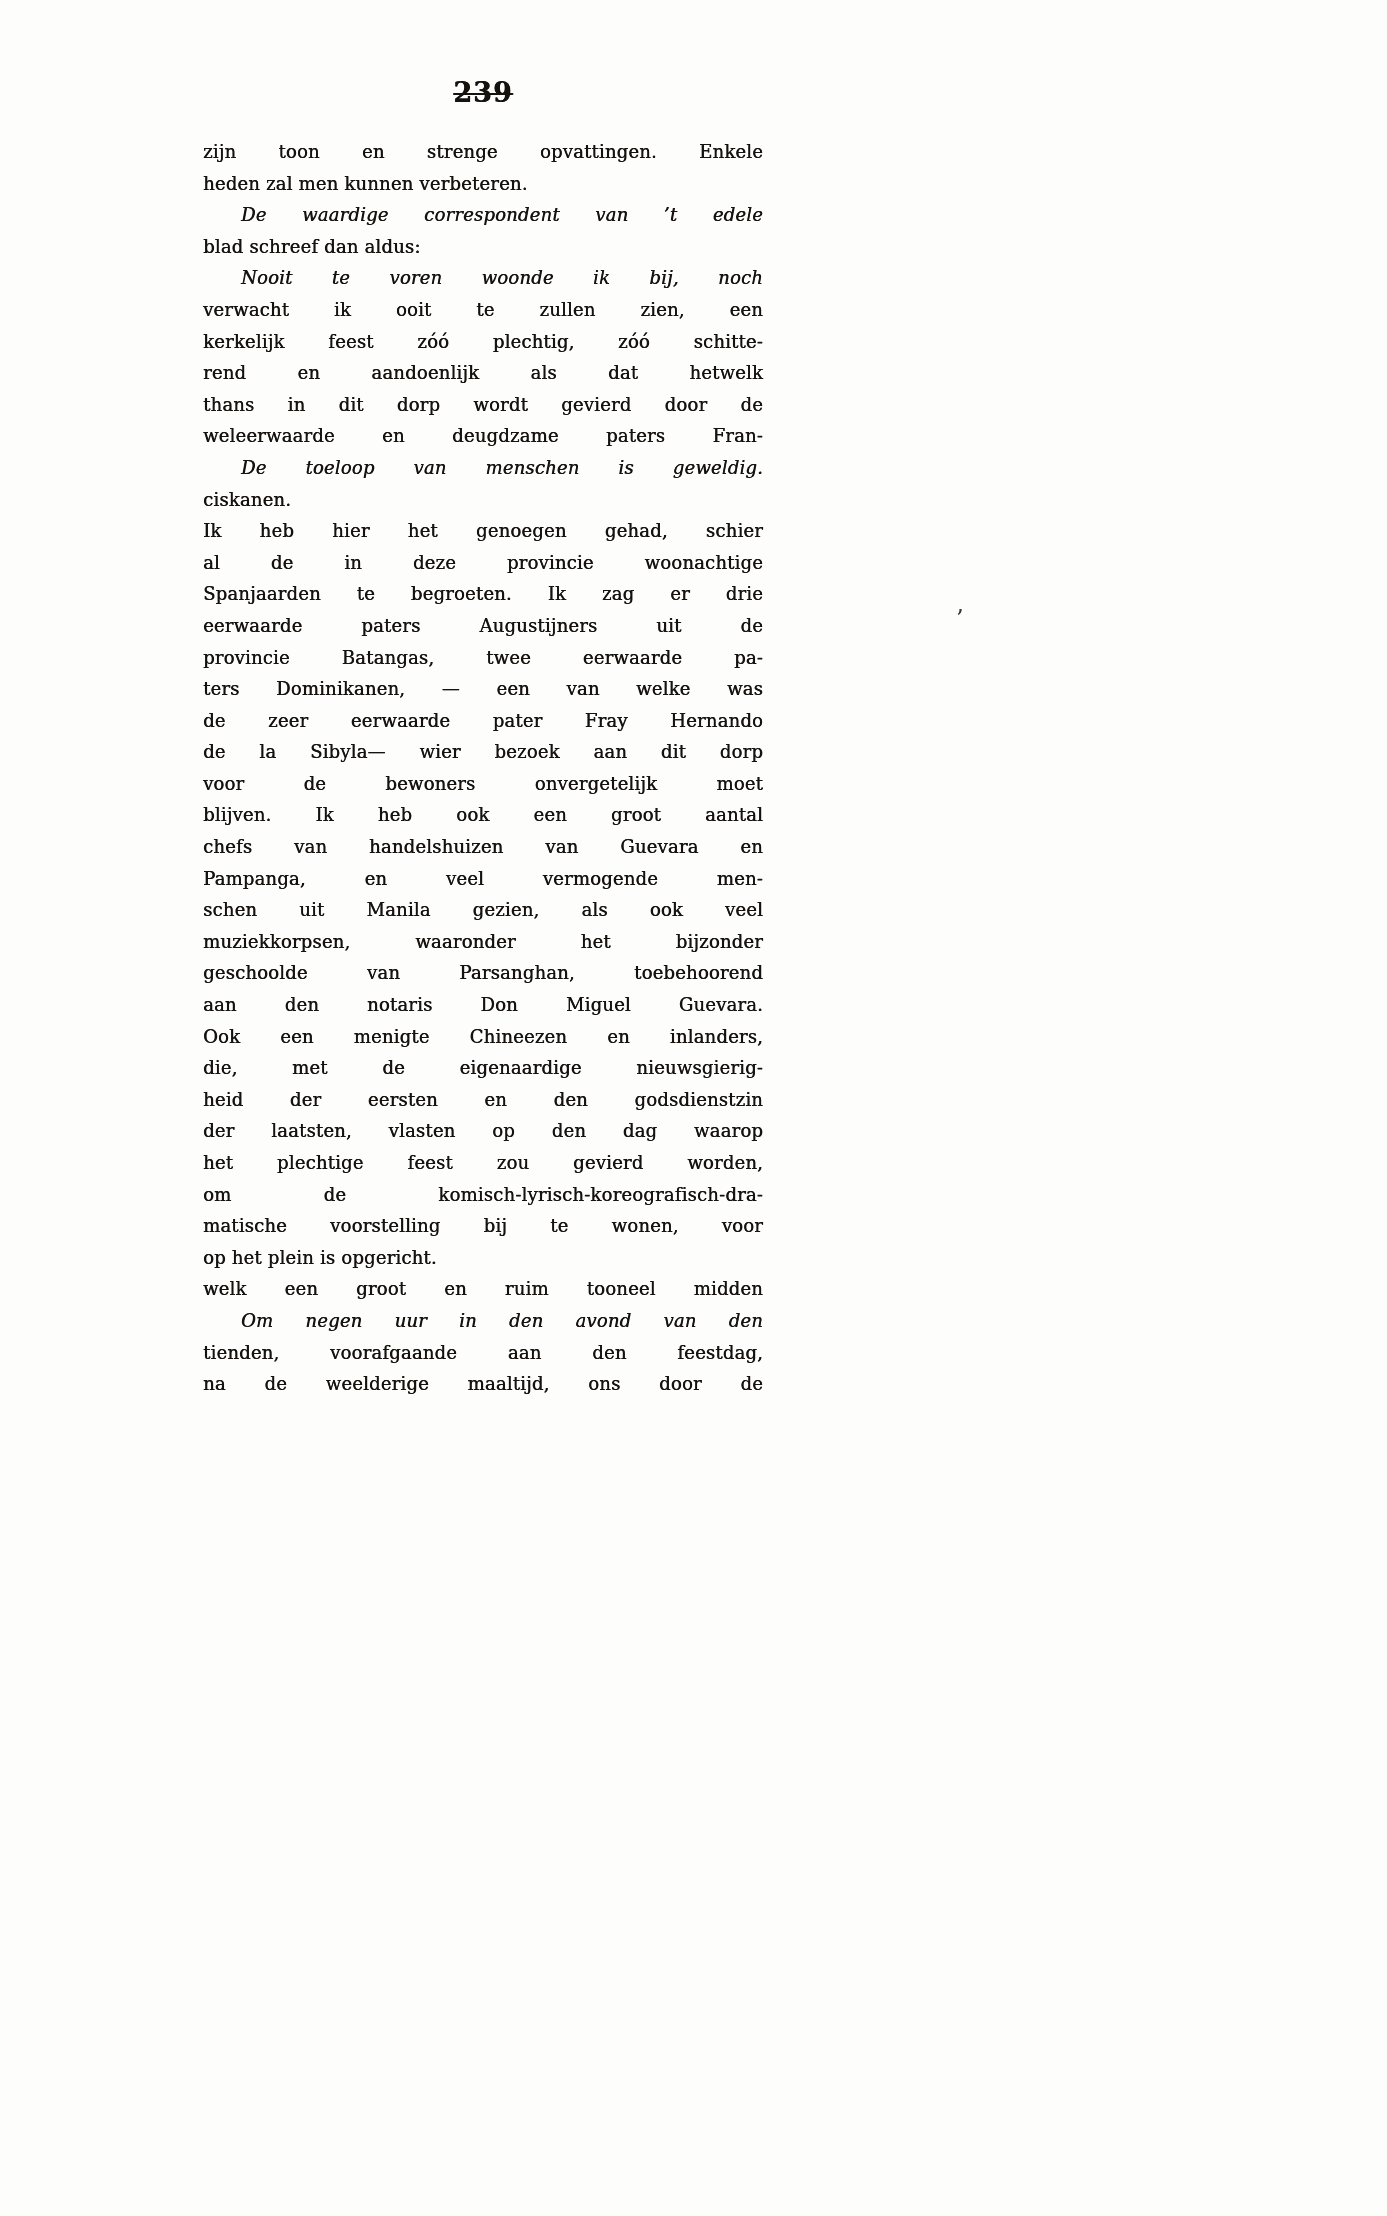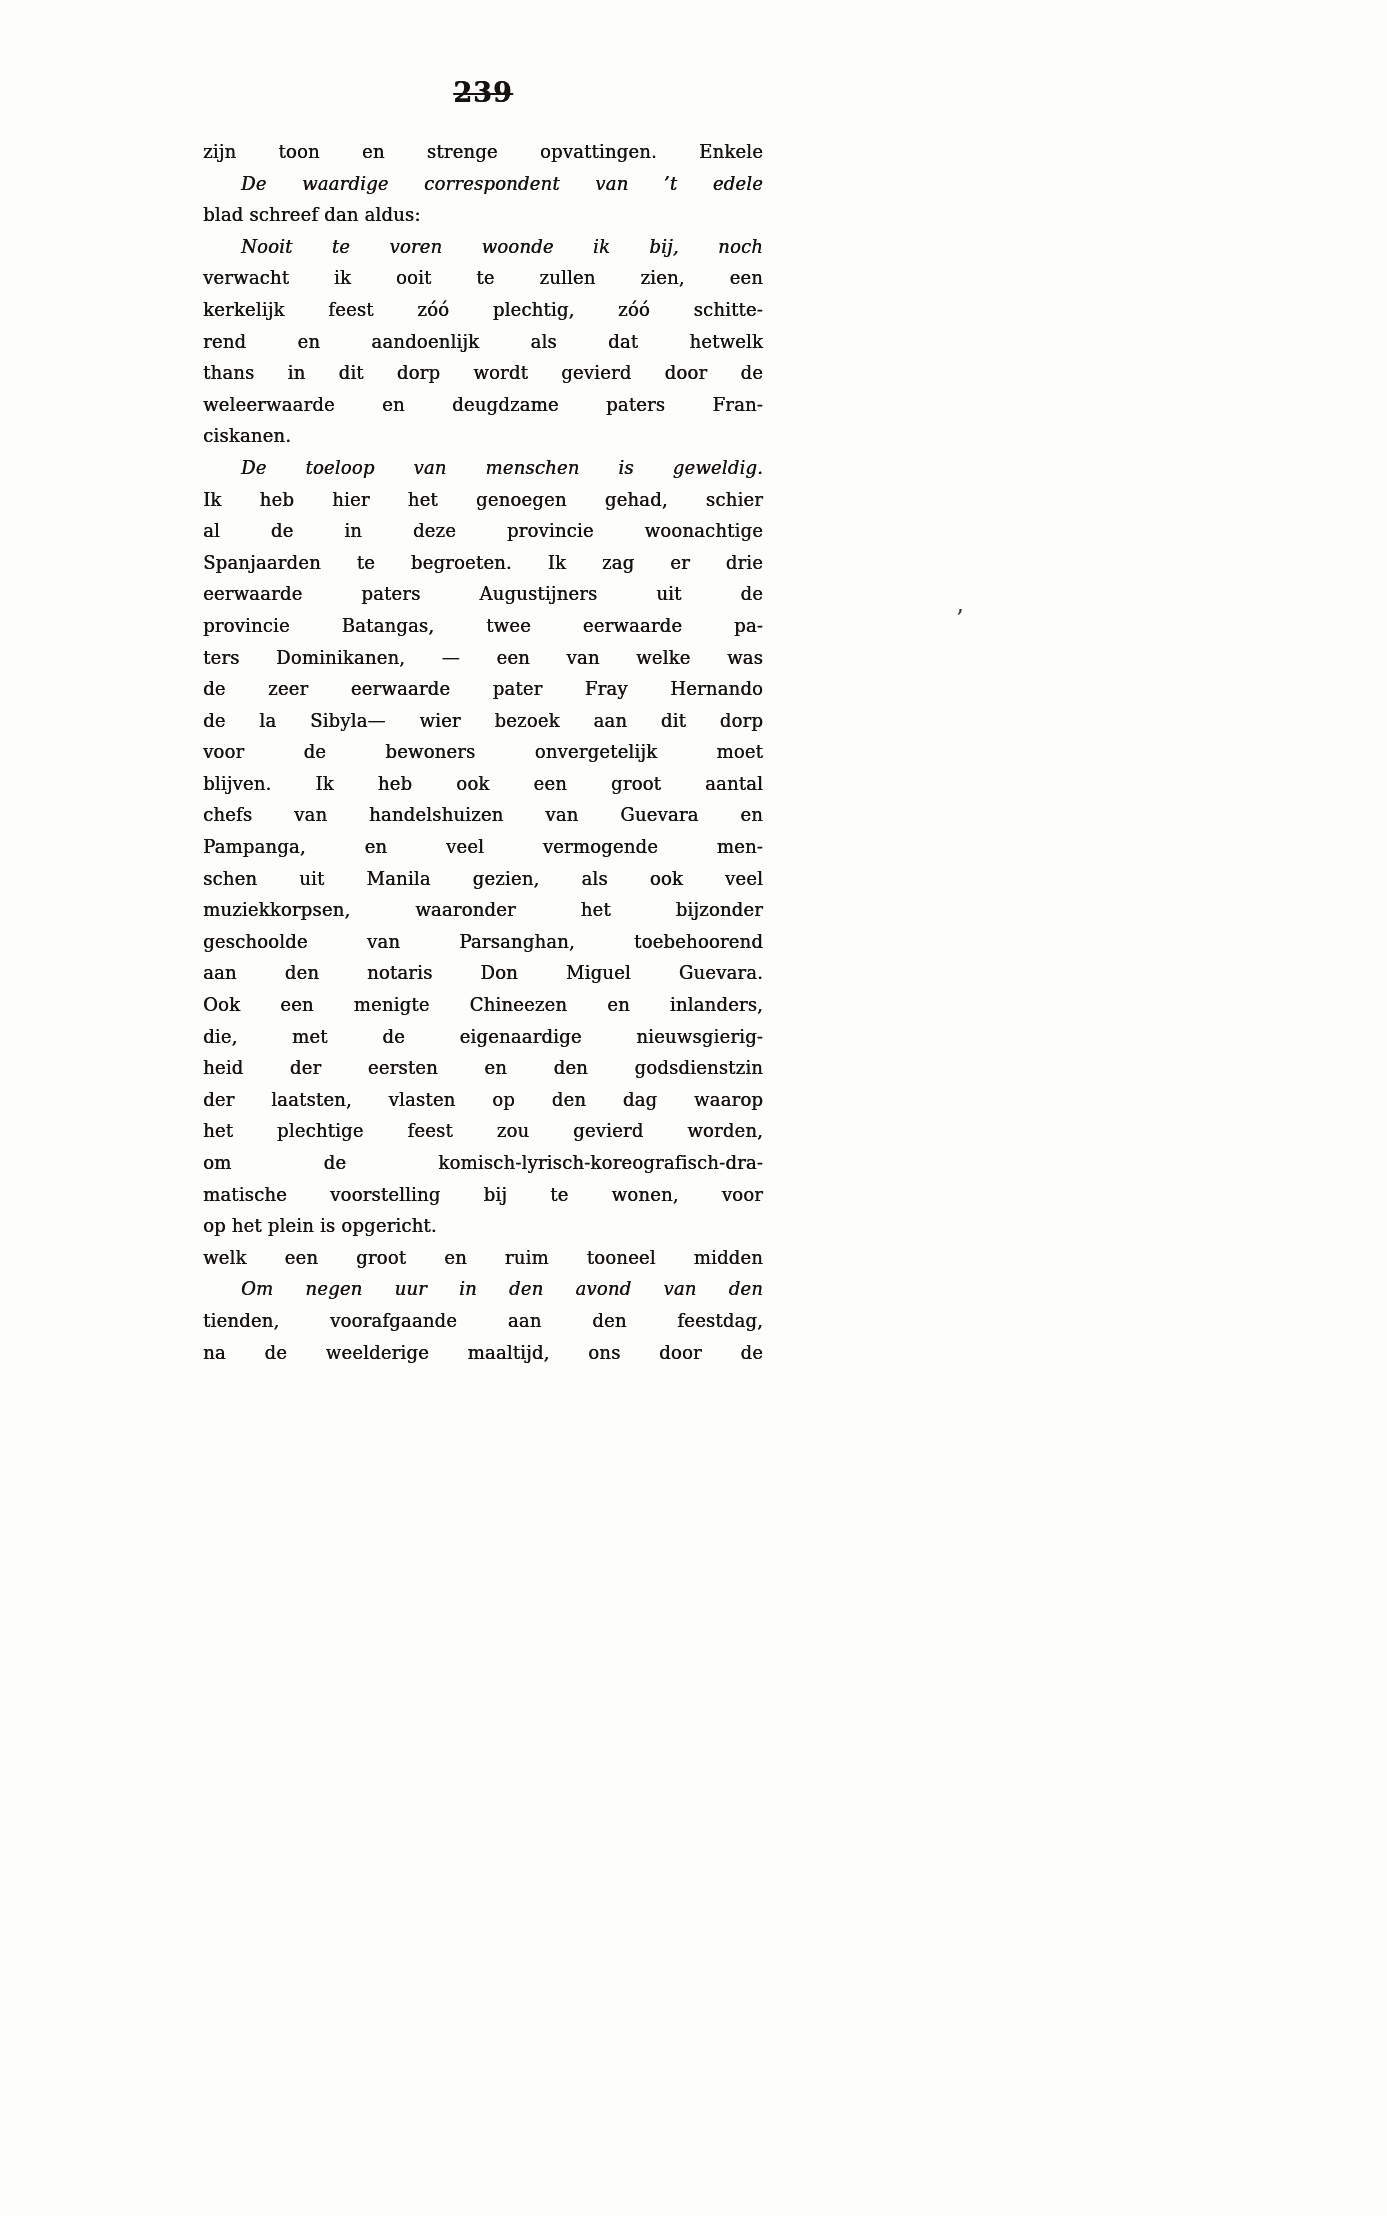--- a/index.html
+++ b/index.html
@@ -57,30 +57,31 @@
   }
 </style>
 </head>
 <body>
 
 <div class="page">
   <div class="text-column">
     <div class="page-number">239</div>
     <div id="body-text">
         <div class="line">zijn toon en strenge opvattingen. Enkele</div>
+        <div class="line par-end">heden zal men kunnen verbeteren.</div>
         <div class="line indent">De waardige correspondent van ’t edele</div>
         <div class="line par-end">blad schreef dan aldus:</div>
         <div class="line indent">Nooit te voren woonde ik bij, noch</div>
         <div class="line">verwacht ik ooit te zullen zien, een</div>
         <div class="line">kerkelijk feest zóó plechtig, zóó schitte-</div>
         <div class="line">rend en aandoenlijk als dat hetwelk</div>
         <div class="line">thans in dit dorp wordt gevierd door de</div>
         <div class="line">weleerwaarde en deugdzame paters Fran-</div>
+        <div class="line indent">De toeloop van menschen is geweldig.</div>
         <div class="line par-end">ciskanen.</div>
-        <div class="line indent">De toeloop van menschen is geweldig.</div>
         <div class="line">Ik heb hier het genoegen gehad, schier</div>
         <div class="line">al de in deze provincie woonachtige</div>
         <div class="line">Spanjaarden te begroeten. Ik zag er drie</div>
         <div class="line">eerwaarde paters Augustijners uit de</div>
         <div class="line">provincie Batangas, twee eerwaarde pa-</div>
         <div class="line">ters Dominikanen, — een van welke was</div>
         <div class="line">de zeer eerwaarde pater Fray Hernando</div>
         <div class="line">de la Sibyla— wier bezoek aan dit dorp</div>
         <div class="line">voor de bewoners onvergetelijk moet</div>
         <div class="line">blijven. Ik heb ook een groot aantal</div>

